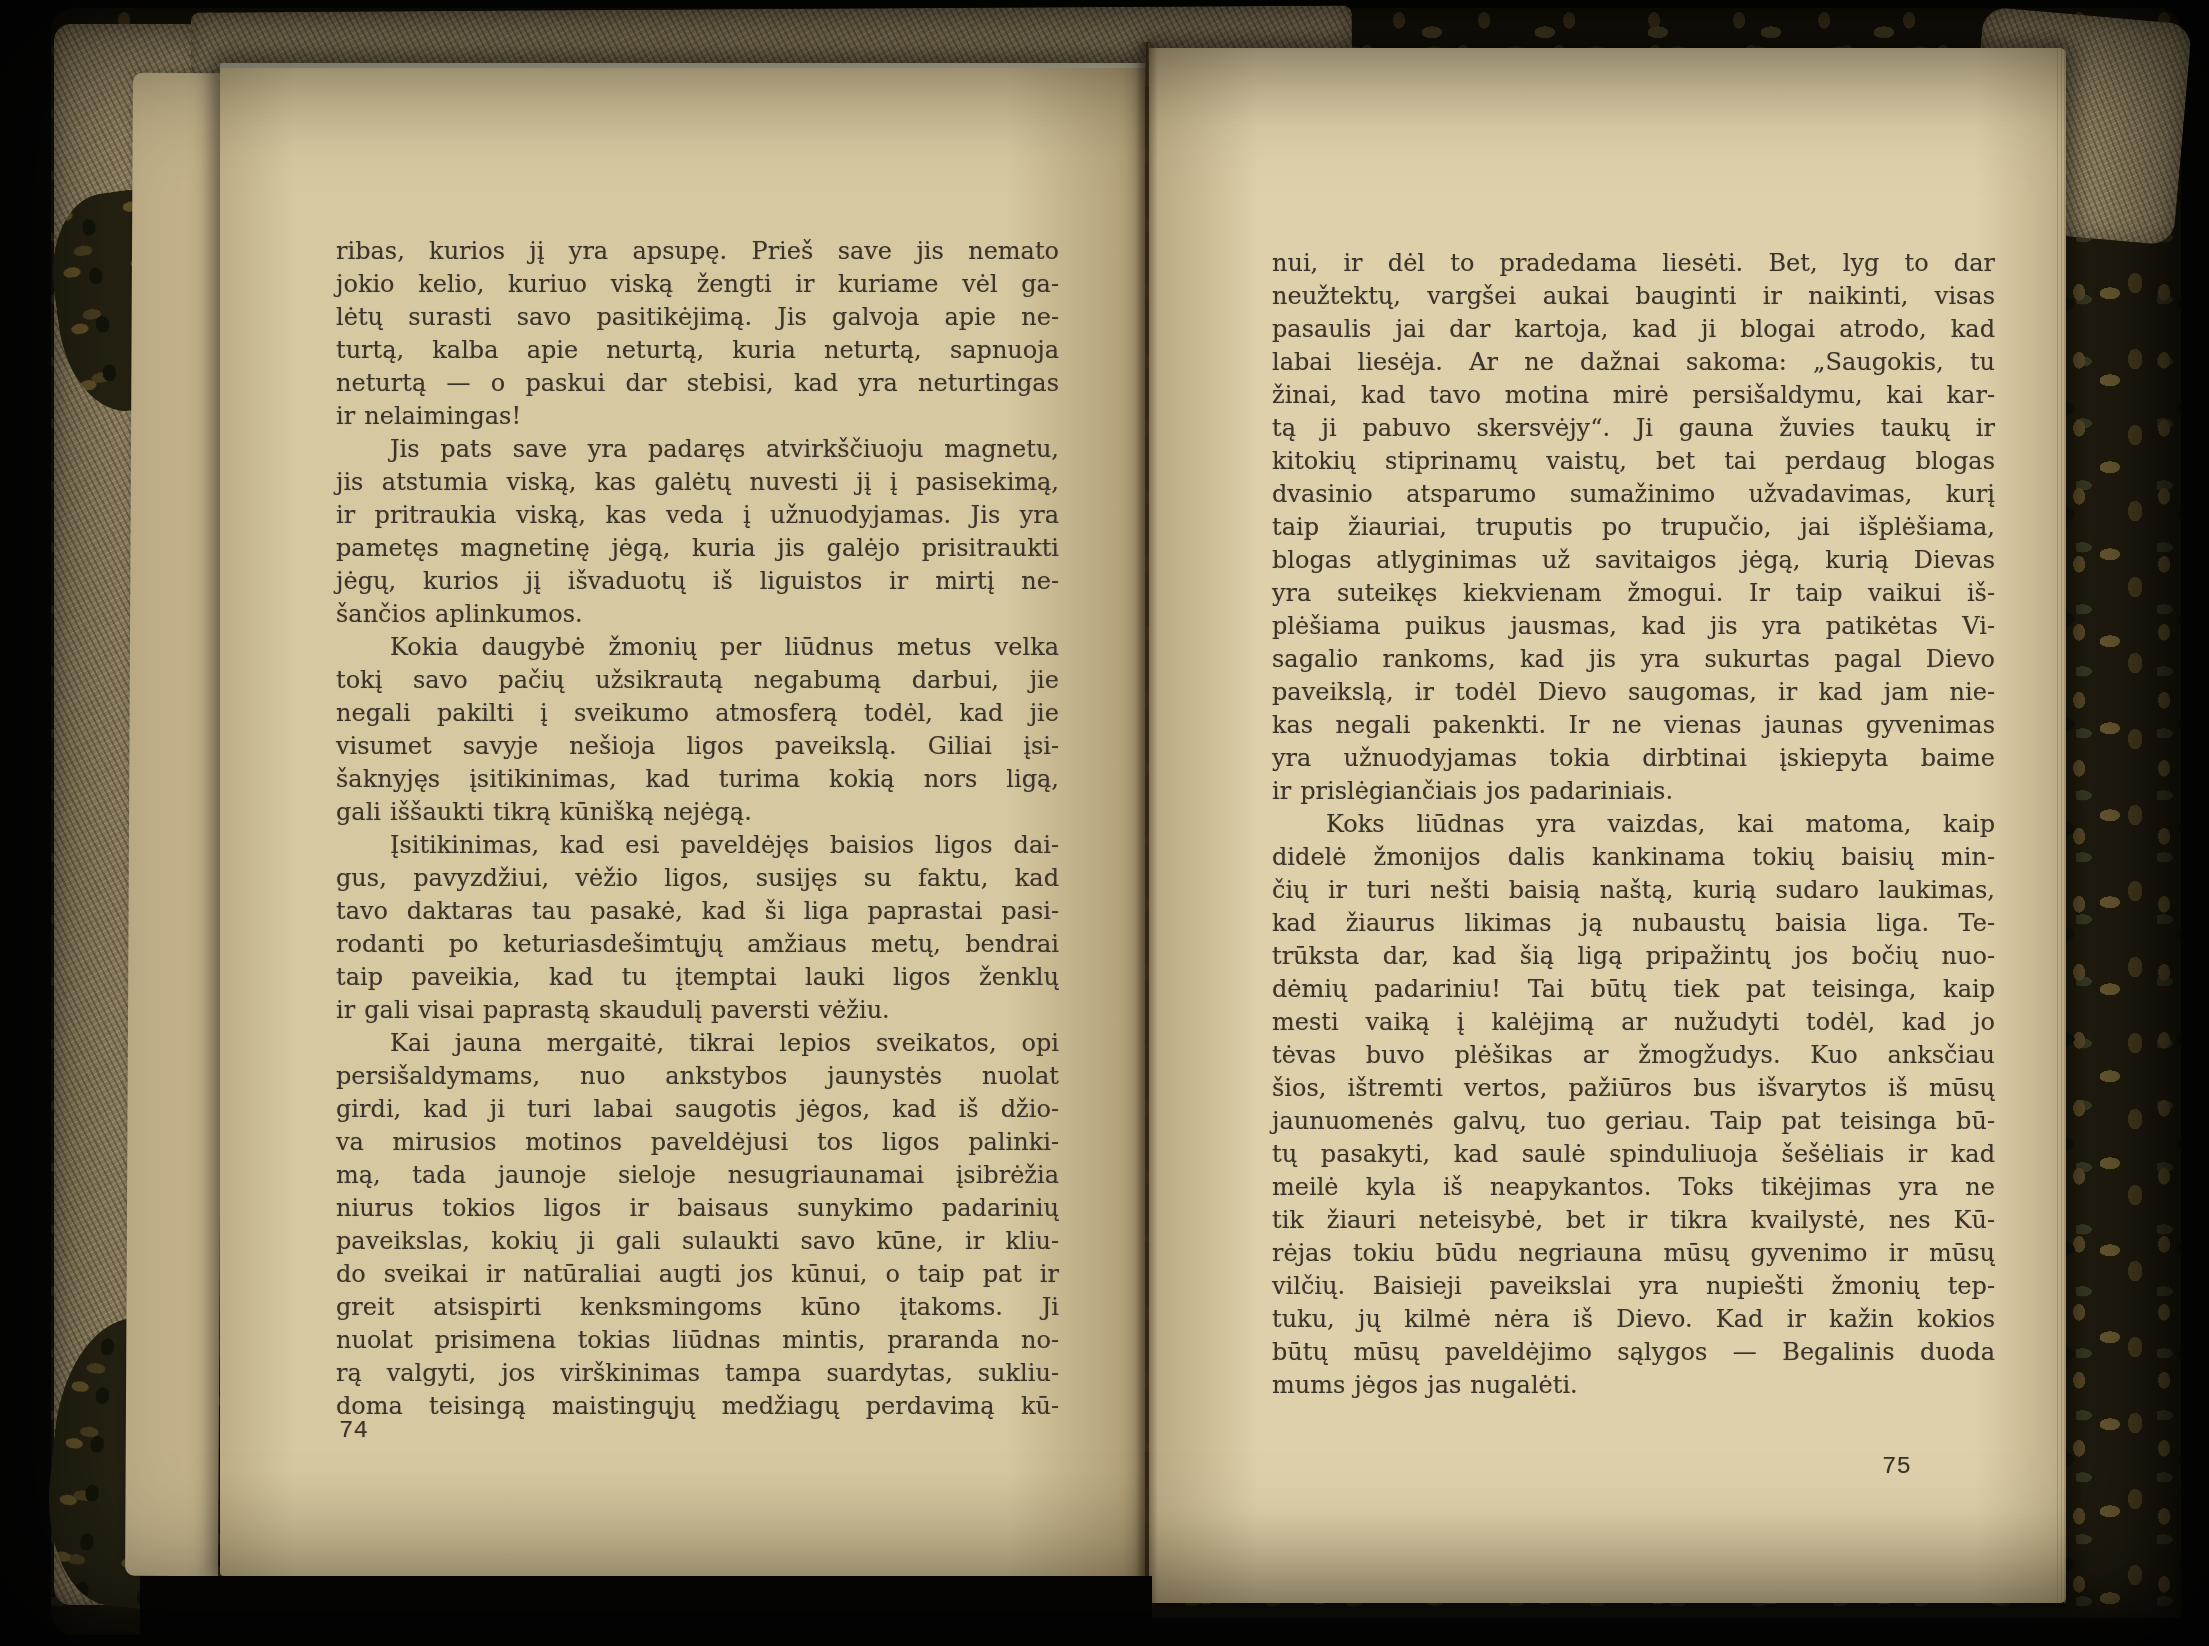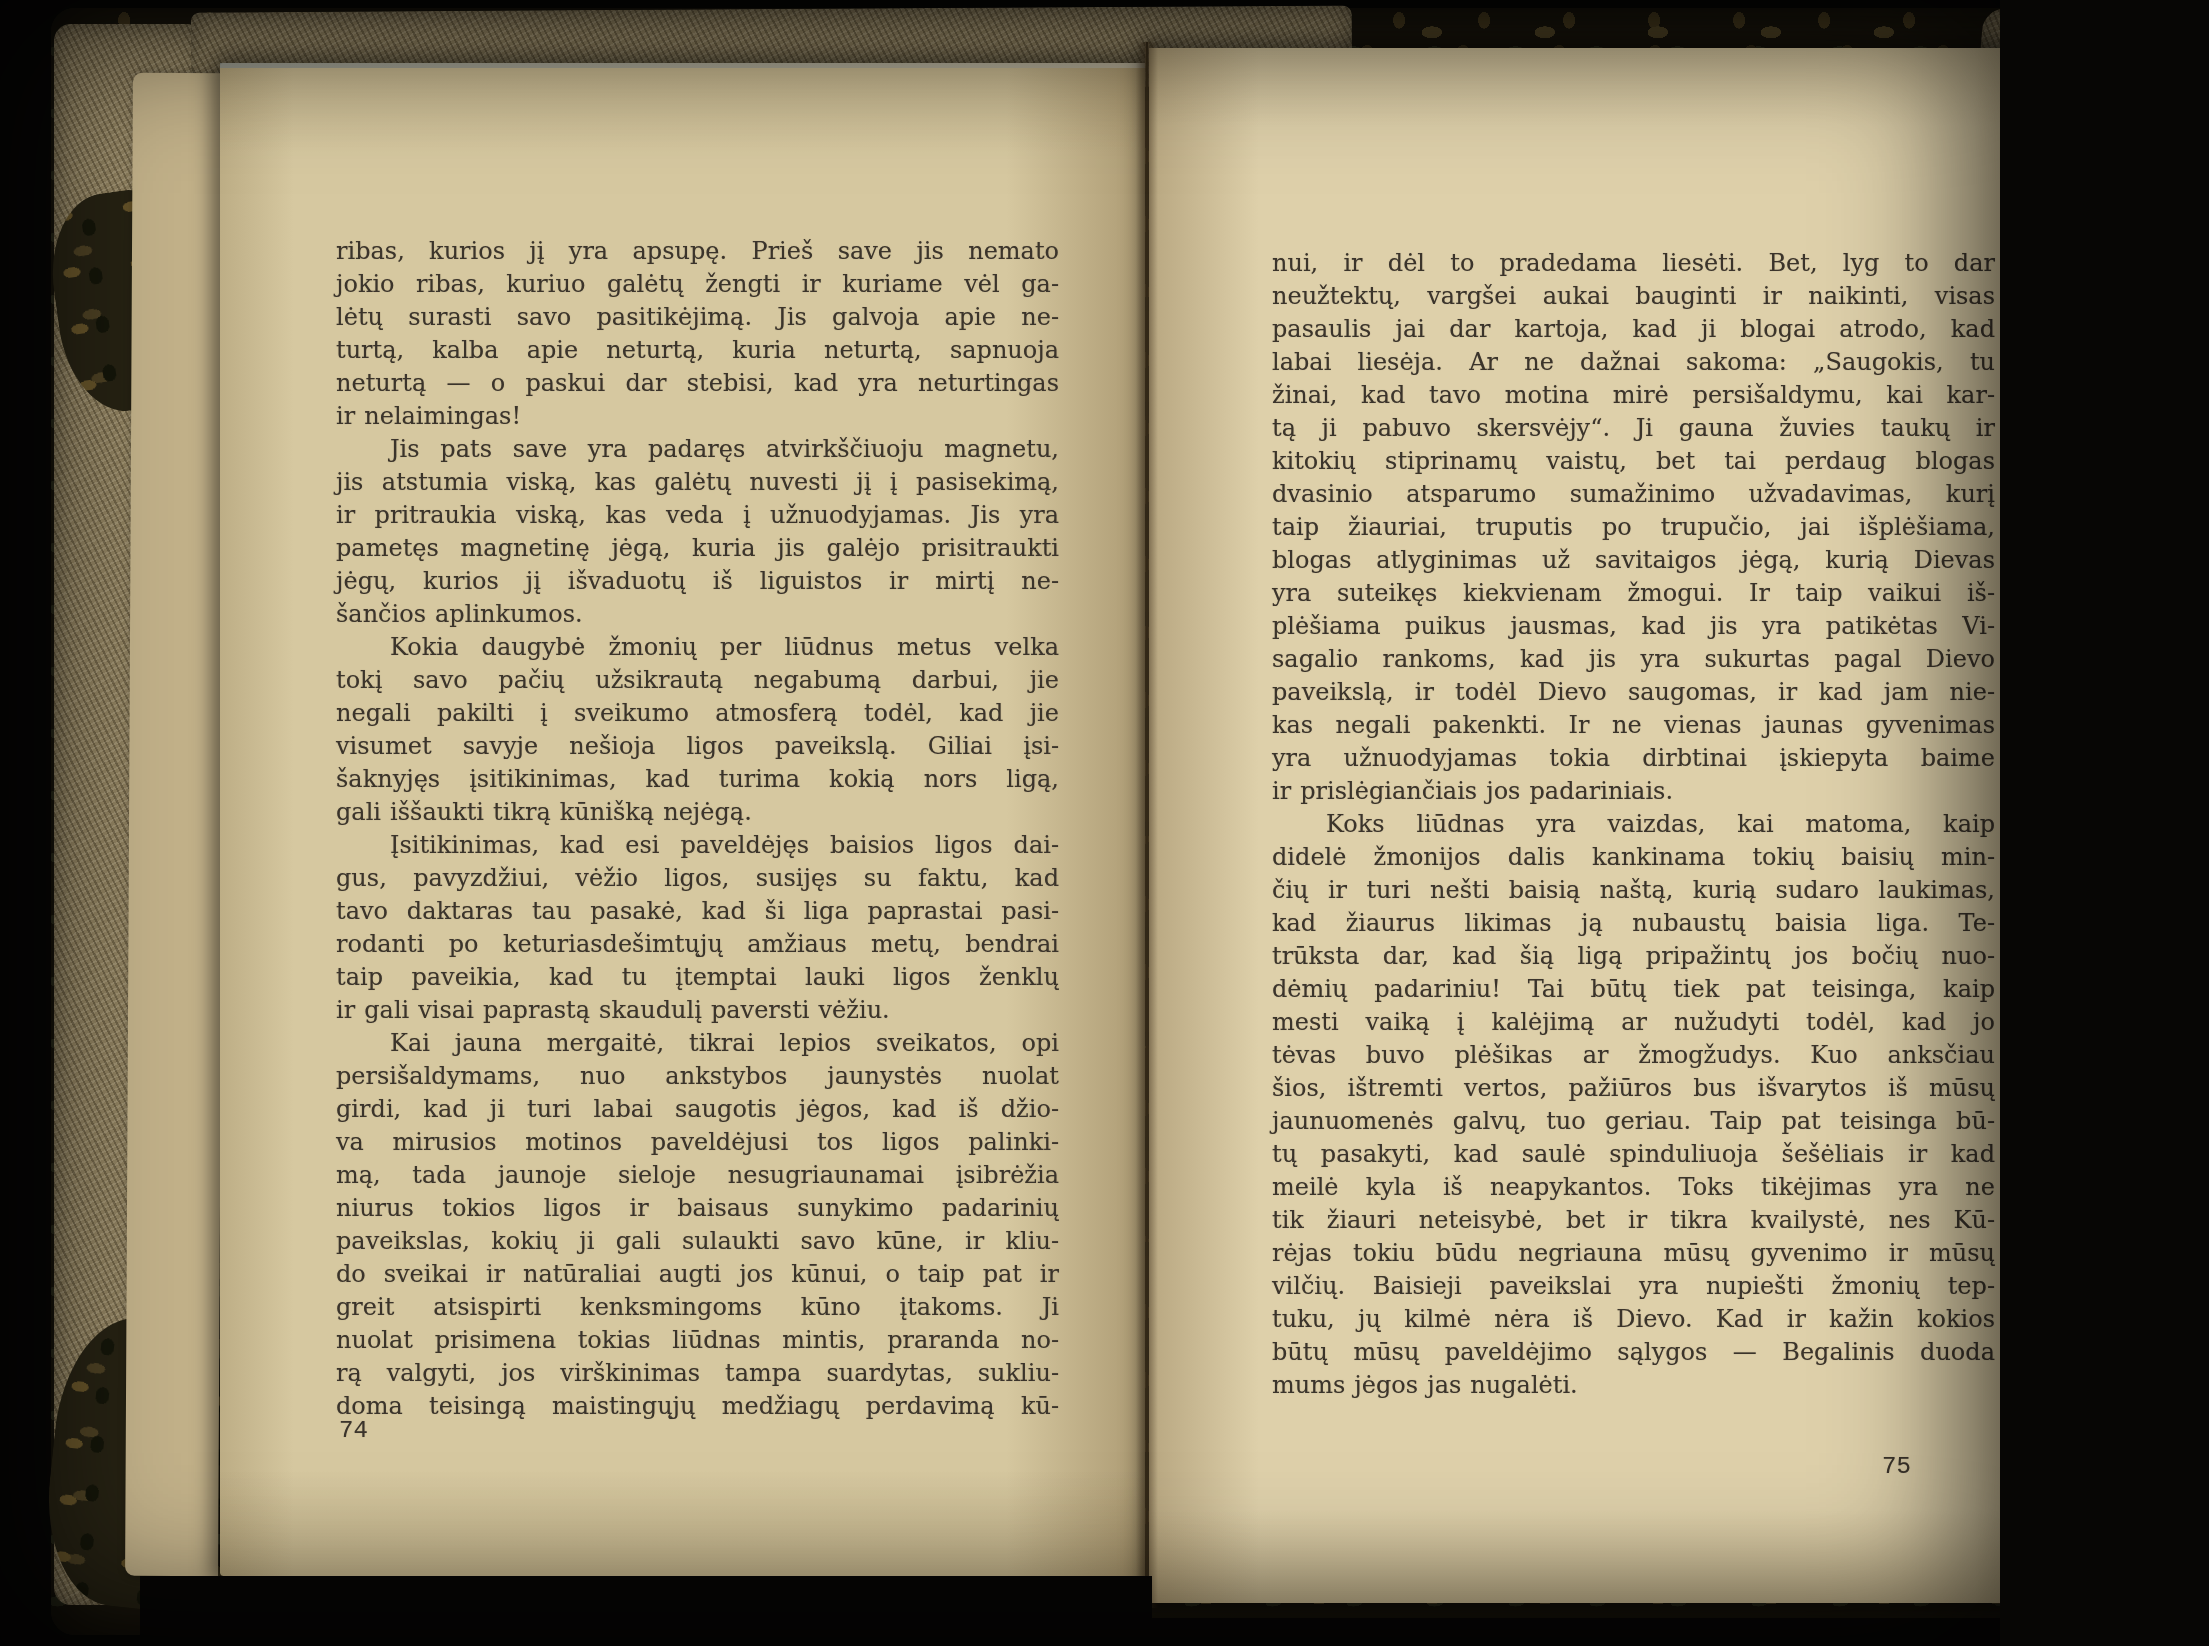--- a/index.html
+++ b/index.html
@@ -1,16 +1,16 @@
 <!DOCTYPE html>
 <html style="font-size:15px"><head>
 <meta charset="utf-8">
 <style>
   html,body{margin:0;padding:0;background:#070605;}
-  .scene{position:relative;width:2000px;height:1646px;background:#070605;overflow:hidden;
+  .scene{position:relative;width:2209px;height:1646px;background:#070605;overflow:hidden;
          font-family:"DejaVu Serif","Liberation Serif",serif;}
   
   .cover{position:absolute;left:51px;top:7.5px;width:2130px;height:1627px;border-radius:24px;
     background-color:#211c10;
     background-image:
       radial-gradient(ellipse 24px 14px at 22% 28%, #6a5a32 0 42%, transparent 43%),
       radial-gradient(ellipse 17px 24px at 71% 62%, #4a3e20 0 42%, transparent 43%),
       radial-gradient(ellipse 30px 16px at 46% 82%, #15160d 0 46%, transparent 47%),
       radial-gradient(ellipse 14px 19.6px at 86% 18%, #5c4c28 0 42%, transparent 43%),
       radial-gradient(ellipse 20.5px 11.2px at 8% 70%, #3a3b24 0 45%, transparent 46%);
@@ -90,21 +90,21 @@
   <div class="cloth cloth-top"></div>
   <div class="cloth cloth-tr"></div>
   <div class="marble-patch mp1"></div>
   <div class="marble-patch mp2"></div>
 
   <div class="stack-left"></div>
 
   <div class="page left">
     <div class="text-block tb-left">
         <div class="line">ribas, kurios jį yra apsupę. Prieš save jis nemato</div>
-        <div class="line">jokio ribas, kuriuo galėtų žengti ir kuriame vėl ga-</div>
+        <div class="line">jokio kelio, kuriuo viską žengti ir kuriame vėl ga-</div>
         <div class="line">lėtų surasti savo pasitikėjimą. Jis galvoja apie ne-</div>
         <div class="line">turtą, kalba apie neturtą, kuria neturtą, sapnuoja</div>
         <div class="line">neturtą — o paskui dar stebisi, kad yra neturtingas</div>
         <div class="line end">ir nelaimingas!</div>
         <div class="line indent">Jis pats save yra padaręs atvirkščiuoju magnetu,</div>
         <div class="line">jis atstumia viską, kas galėtų nuvesti jį į pasisekimą,</div>
         <div class="line">ir pritraukia viską, kas veda į užnuodyjamas. Jis yra</div>
         <div class="line">pametęs magnetinę jėgą, kuria jis galėjo prisitraukti</div>
         <div class="line">jėgų, kurios jį išvaduotų iš liguistos ir mirtį ne-</div>
         <div class="line end">šančios aplinkumos.</div>

